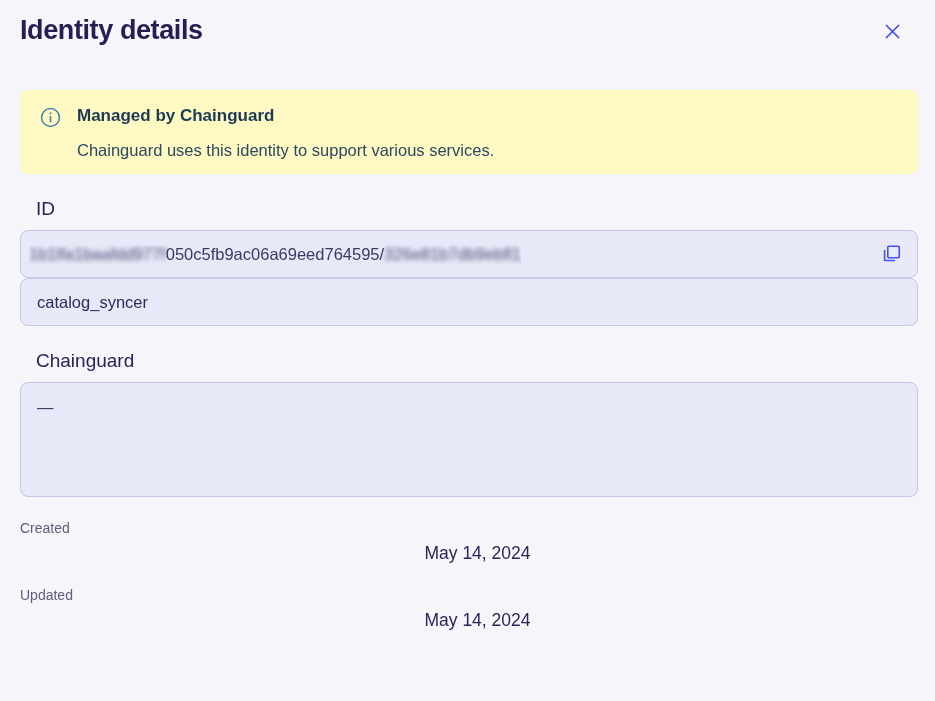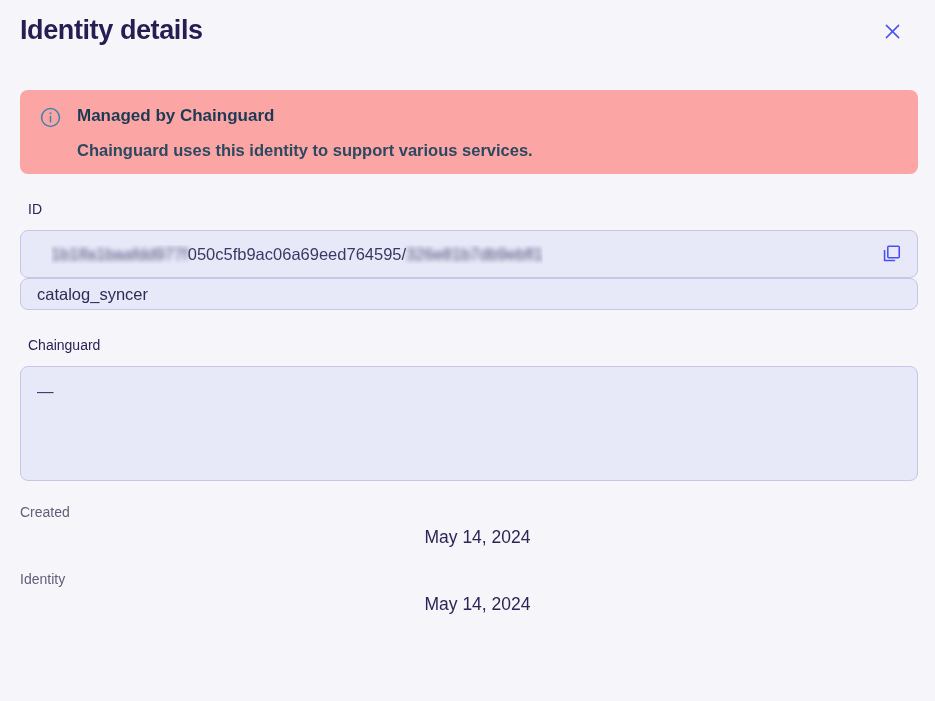--- a/index.html
+++ b/index.html
@@ -31,60 +31,60 @@
     cursor: pointer;
     padding: 4px;
     margin-top: 4px;
     margin-right: 8px;
     line-height: 0;
   }
 
   
   .banner {
     margin: 44px 17px 0 20px;
-    background: #fca5a5;
+    background: #fef9c3;
     border-radius: 8px;
     padding: 14px 24px 13px 20px;
     display: flex;
     gap: 16px;
   }
   .banner-icon { margin-top: 3px; line-height: 0; flex: 0 0 auto; }
   .banner-title {
     font-size: 17px;
     font-weight: 700;
     color: #1C3A54;
     line-height: 22px;
     margin-top: 1px;
   }
   .banner-body {
     font-size: 16.5px;
-    font-weight: 700;
+    font-weight: 400;
     color: #2B4960;
     line-height: 22px;
     margin-top: 12px;
   }
 
   
   .field-label {
-    font-size: 14px;
+    font-size: 19px;
     color: #2A2355;
     line-height: 20px;
-    margin: 25px 0 11px 28px;
+    margin: 25px 0 11px 36px;
   }
   .input-box {
     background: #E7E8F8;
     border: 1px solid #C6C7E4;
     border-radius: 8px;
     margin: 0 17px 0 20px;
   }
   .id-field {
     height: 48px;
     display: flex;
     align-items: center;
-    padding: 0 6px 0 30px;
+    padding: 0 6px 0 8px;
   }
   .id-text {
     font-size: 16.5px;
     color: #3A3963;
     white-space: nowrap;
     overflow: hidden;
     display: flex;
   }
   .blurred { filter: blur(2.6px); opacity: 0.9; }
   .copy-btn {
@@ -94,21 +94,21 @@
     border: none;
     cursor: pointer;
     display: flex;
     align-items: center;
     justify-content: center;
     flex: 0 0 auto;
     line-height: 0;
   }
   .text-input {
     width: calc(100% - 37px);
-    height: 32px;
+    height: 48px;
     display: block;
     padding: 0 16px;
     font-family: "Liberation Sans", sans-serif;
     font-size: 16.5px;
     color: #2F2B56;
     background: #E7E8F8;
     border: 1px solid #C6C7E4;
     border-radius: 8px;
     margin: 0 17px 0 20px;
     outline: none;
@@ -188,17 +188,17 @@
 
   <div class="field-label">Chainguard</div>
   <div class="input-box description-box">—</div>
 
   <div class="meta-block">
     <div class="meta-label">Created</div>
     <div class="meta-value">May 14, 2024</div>
   </div>
 
   <div class="meta-block">
-    <div class="meta-label">Identity</div>
+    <div class="meta-label">Updated</div>
     <div class="meta-value">May 14, 2024</div>
   </div>
 
 </div>
 
 </body></html>

